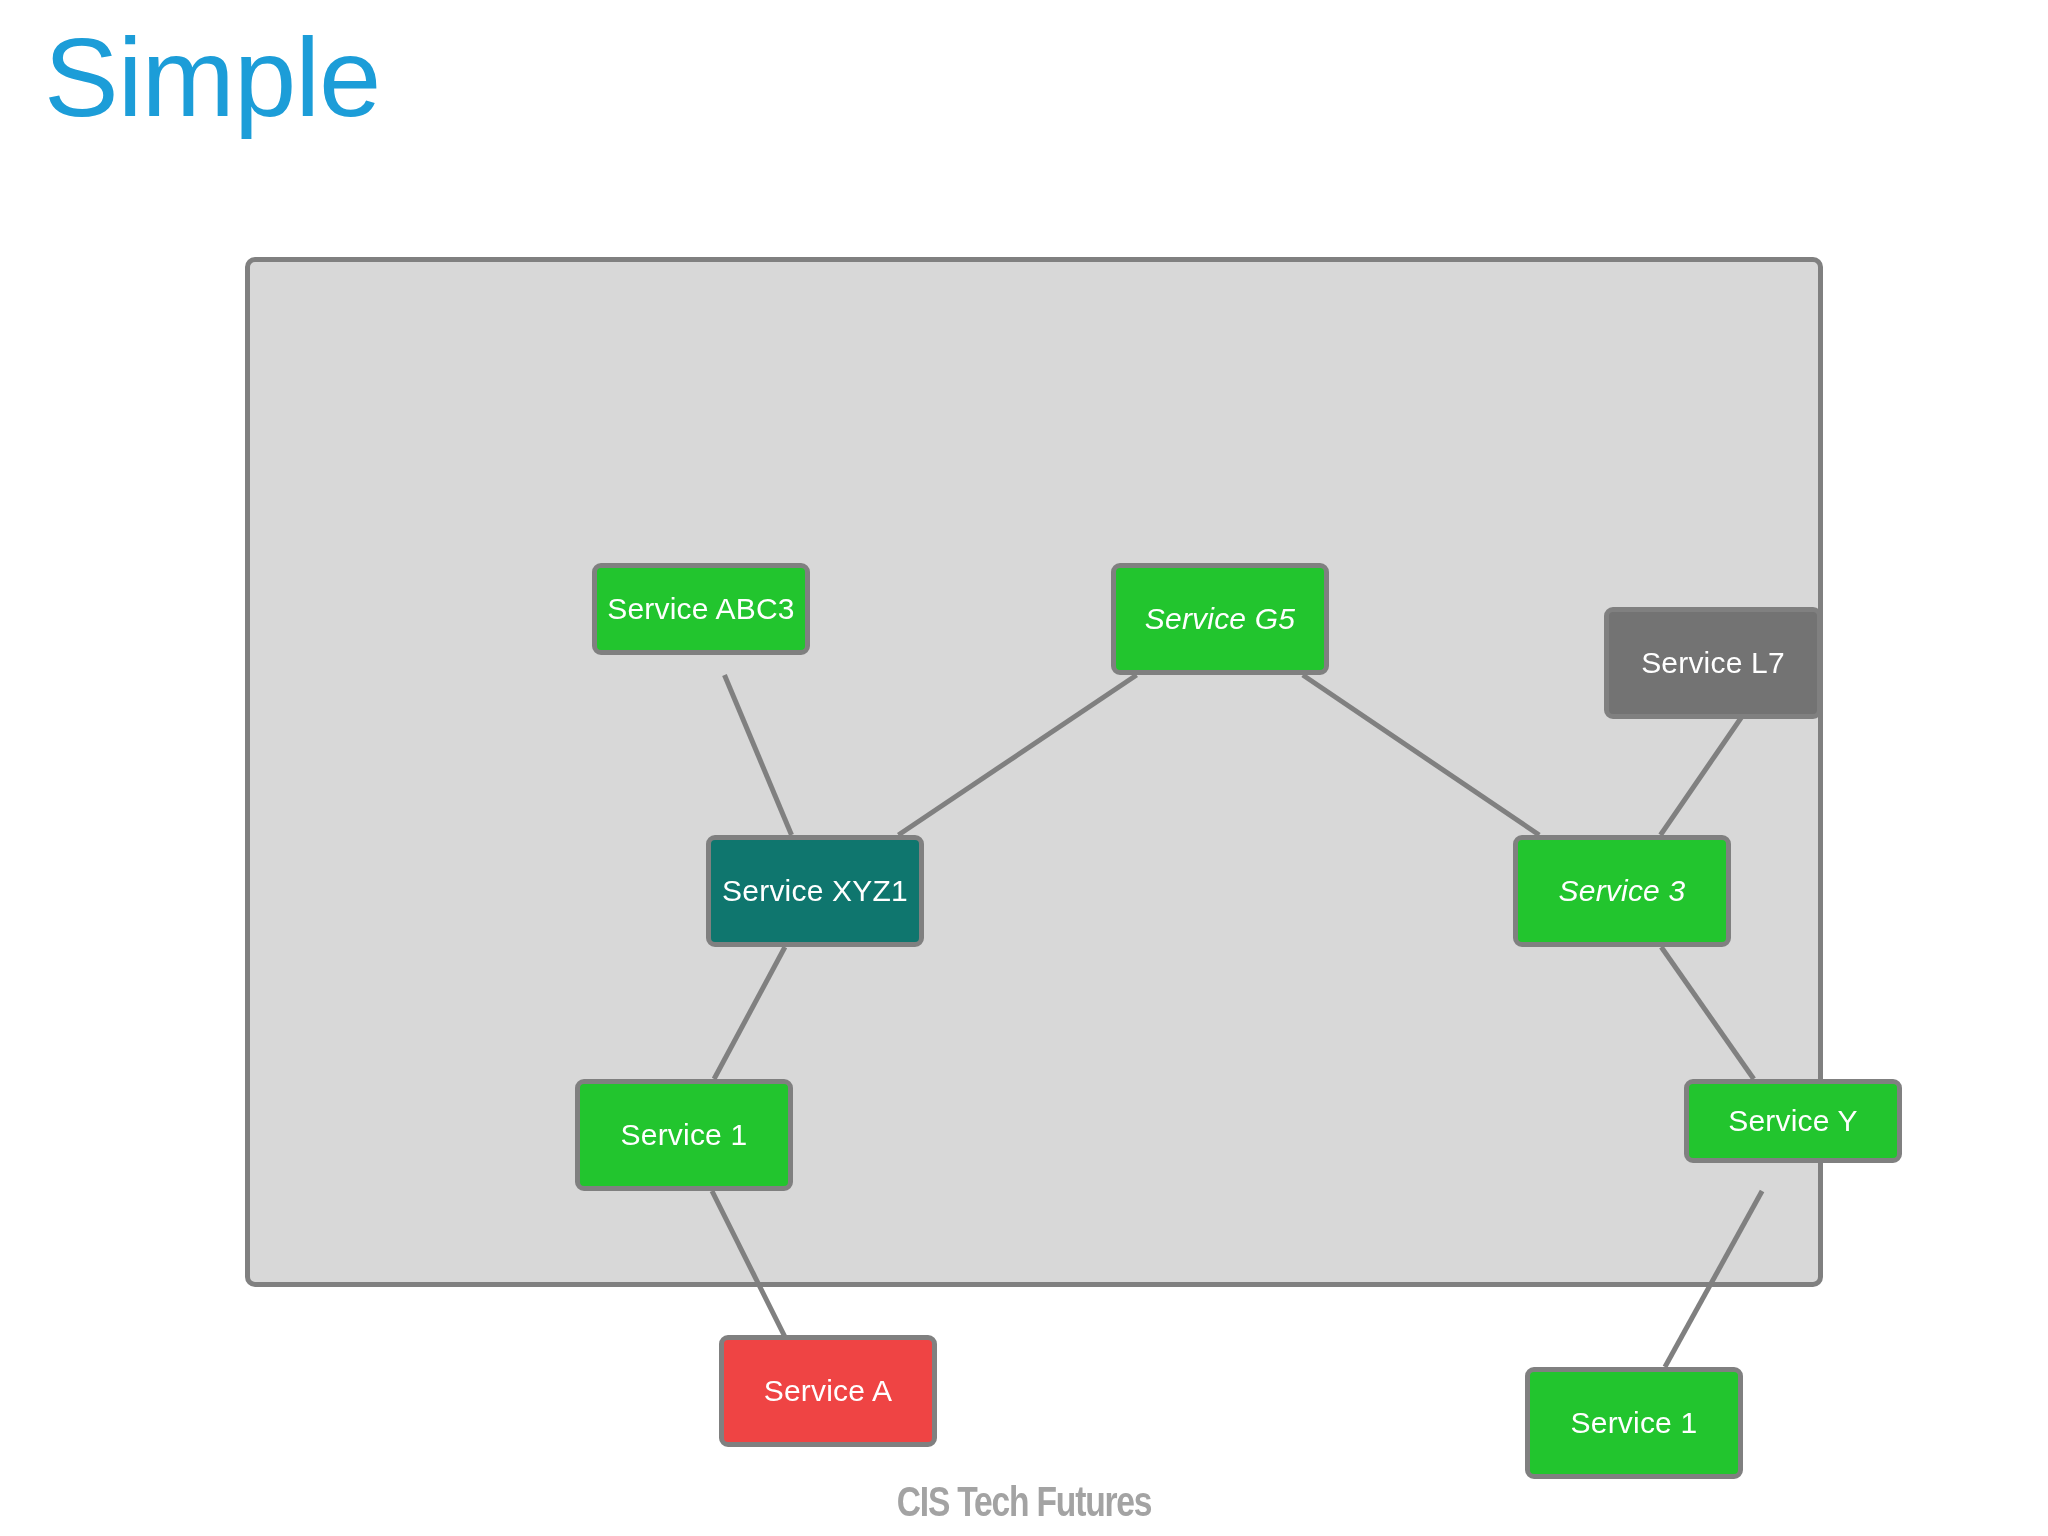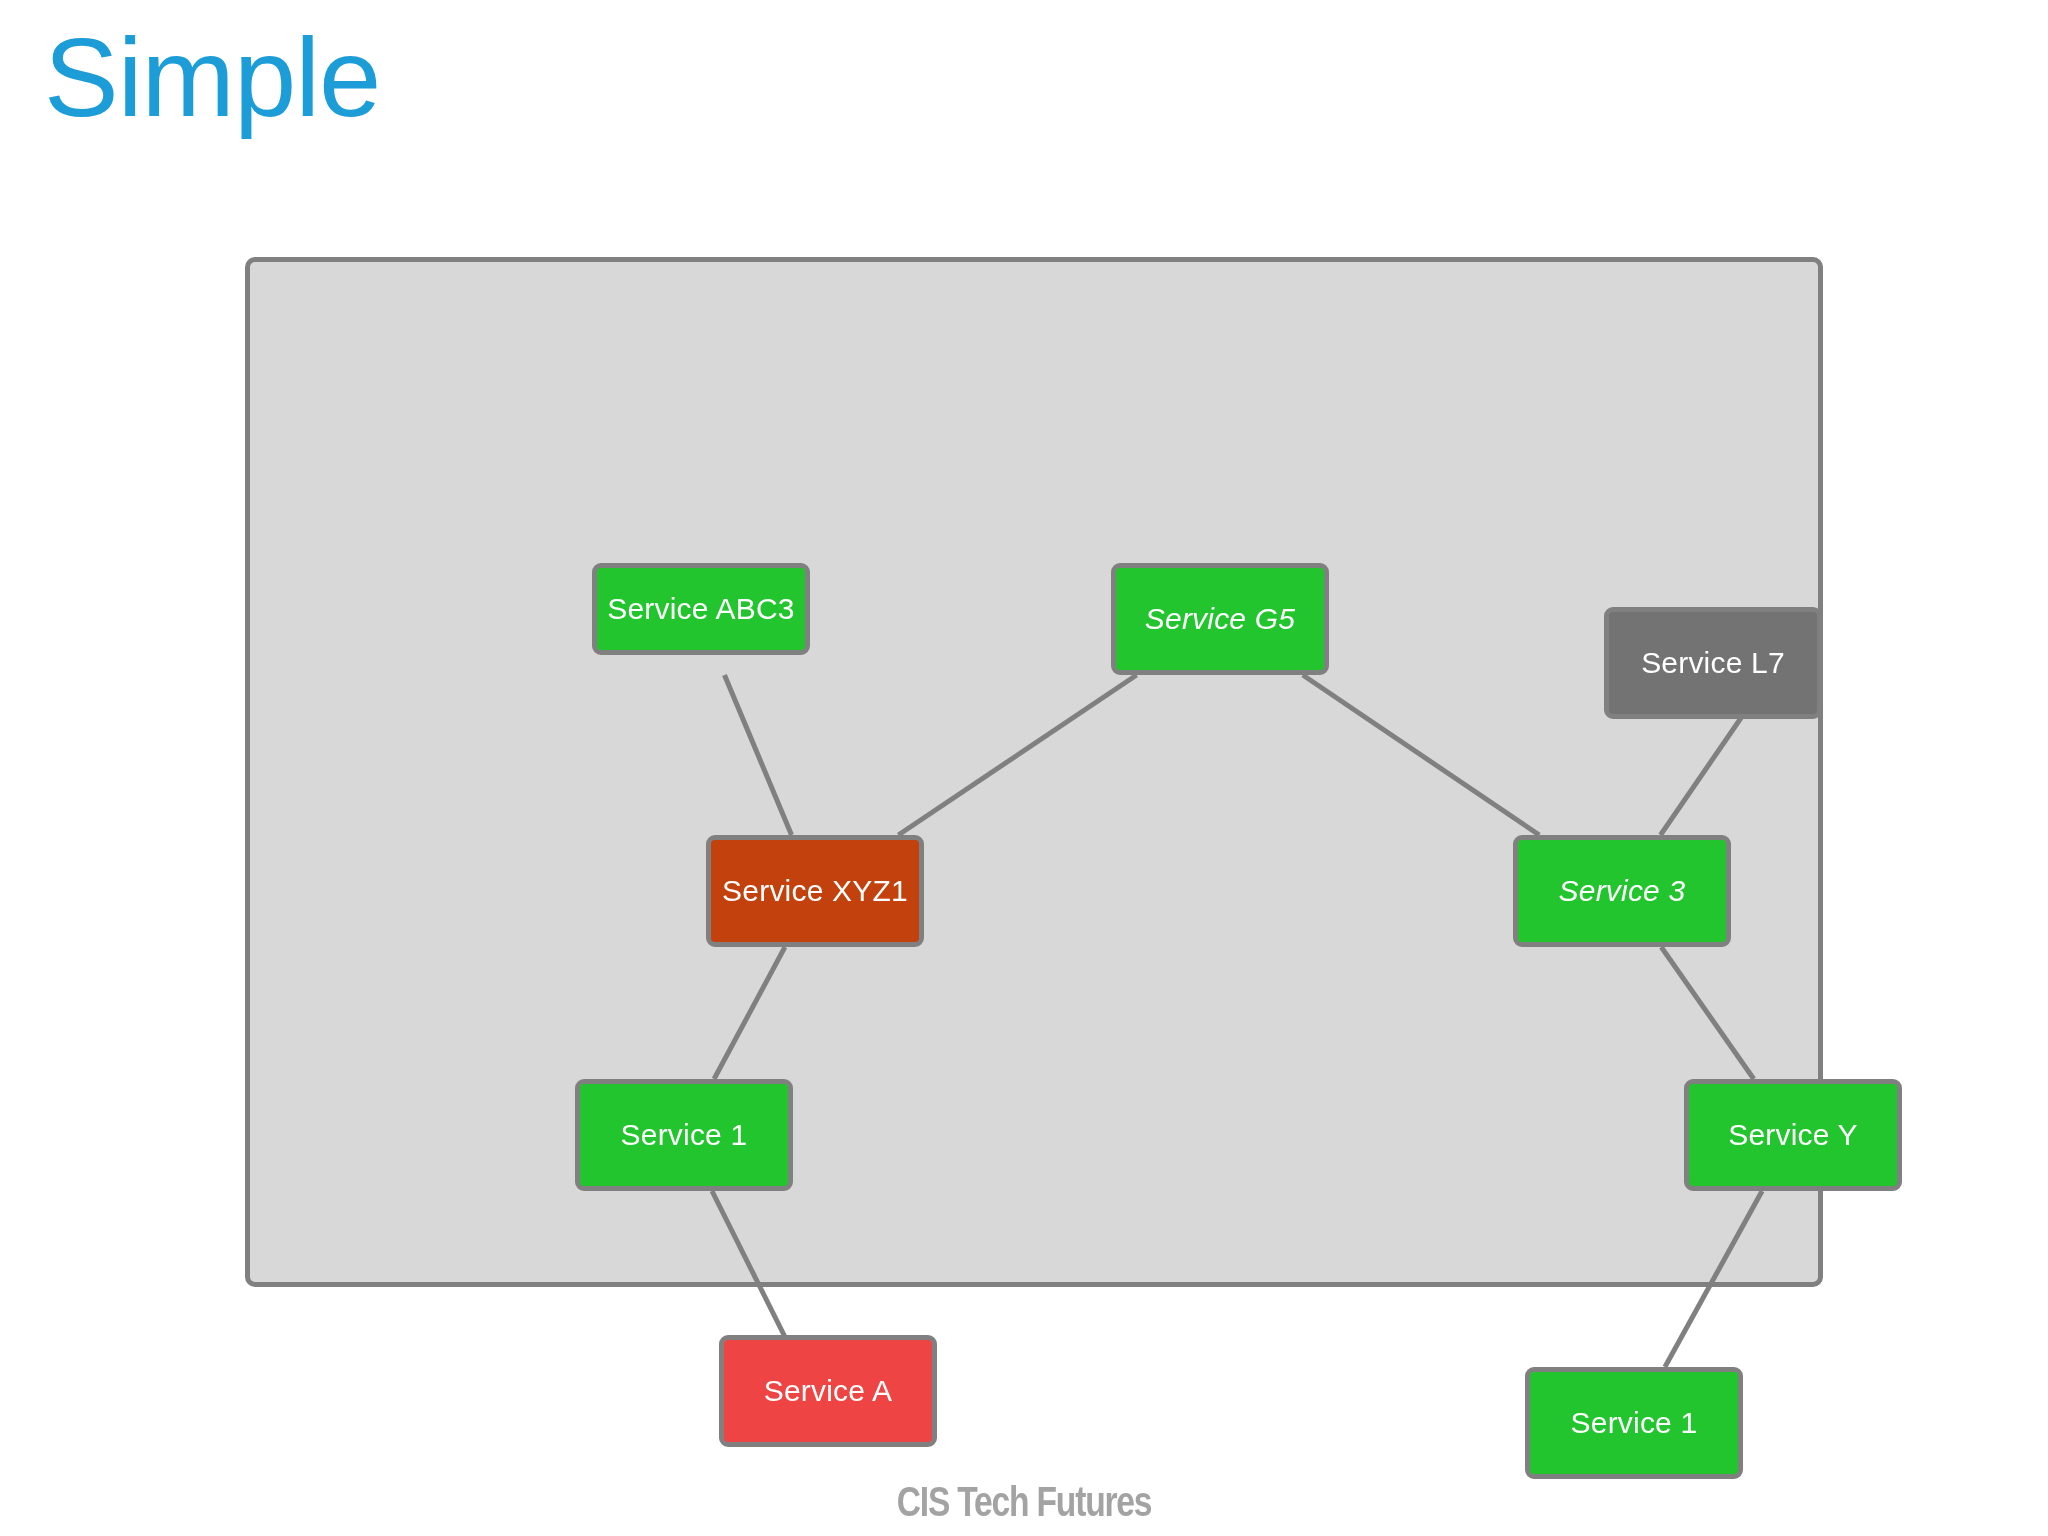--- a/index.html
+++ b/index.html
@@ -121,30 +121,30 @@
   <div id="node-layer">
       <div class="node" style="left: 592px; top: 563px; width: 218px; height: 92px; background: rgb(34, 197, 46); border-color: rgb(128, 128, 128); color: rgb(255, 255, 255);">
         <span>Service ABC3</span>
       </div>
       <div class="node" style="left: 1111px; top: 563px; width: 218px; height: 112px; background: rgb(34, 197, 46); border-color: rgb(128, 128, 128); color: rgb(255, 255, 255); font-style: italic;">
         <span>Service G5</span>
       </div>
       <div class="node" style="left: 1604px; top: 563px; width: 218px; height: 112px; background: #737373; border-color: rgb(128, 128, 128); color: rgb(255, 255, 255); margin-top: 44px;">
         <span>Service L7</span>
       </div>
-      <div class="node" style="left: 706px; top: 835px; width: 218px; height: 112px; background: #c2410c; border-color: rgb(128, 128, 128); color: rgb(255, 255, 255);">
+      <div class="node" style="left: 706px; top: 835px; width: 218px; height: 112px; background: #0f766e; border-color: rgb(128, 128, 128); color: rgb(255, 255, 255);">
         <span>Service XYZ1</span>
       </div>
       <div class="node" style="left: 1513px; top: 835px; width: 218px; height: 112px; background: rgb(34, 197, 46); border-color: rgb(128, 128, 128); color: rgb(255, 255, 255); font-style: italic;">
         <span>Service 3</span>
       </div>
       <div class="node" style="left: 575px; top: 1079px; width: 218px; height: 112px; background: rgb(34, 197, 46); border-color: rgb(128, 128, 128); color: rgb(255, 255, 255);">
         <span>Service 1</span>
       </div>
-      <div class="node" style="left: 1684px; top: 1079px; width: 218px; height: 112px; background: rgb(34, 197, 46); border-color: rgb(128, 128, 128); color: rgb(255, 255, 255); align-items: center;">
+      <div class="node" style="left: 1684px; top: 1079px; width: 218px; height: 84px; background: rgb(34, 197, 46); border-color: rgb(128, 128, 128); color: rgb(255, 255, 255); align-items: center;">
         <span>Service Y</span>
       </div>
       <div class="node" style="left: 719px; top: 1335px; width: 218px; height: 112px; background: #ef4444; border-color: rgb(128, 128, 128); color: rgb(255, 255, 255);">
         <span>Service A</span>
       </div>
       <div class="node" style="left: 1525px; top: 1367px; width: 218px; height: 112px; background: rgb(34, 197, 46); border-color: rgb(128, 128, 128); color: rgb(255, 255, 255);">
         <span>Service 1</span>
       </div>
     </div>
 

